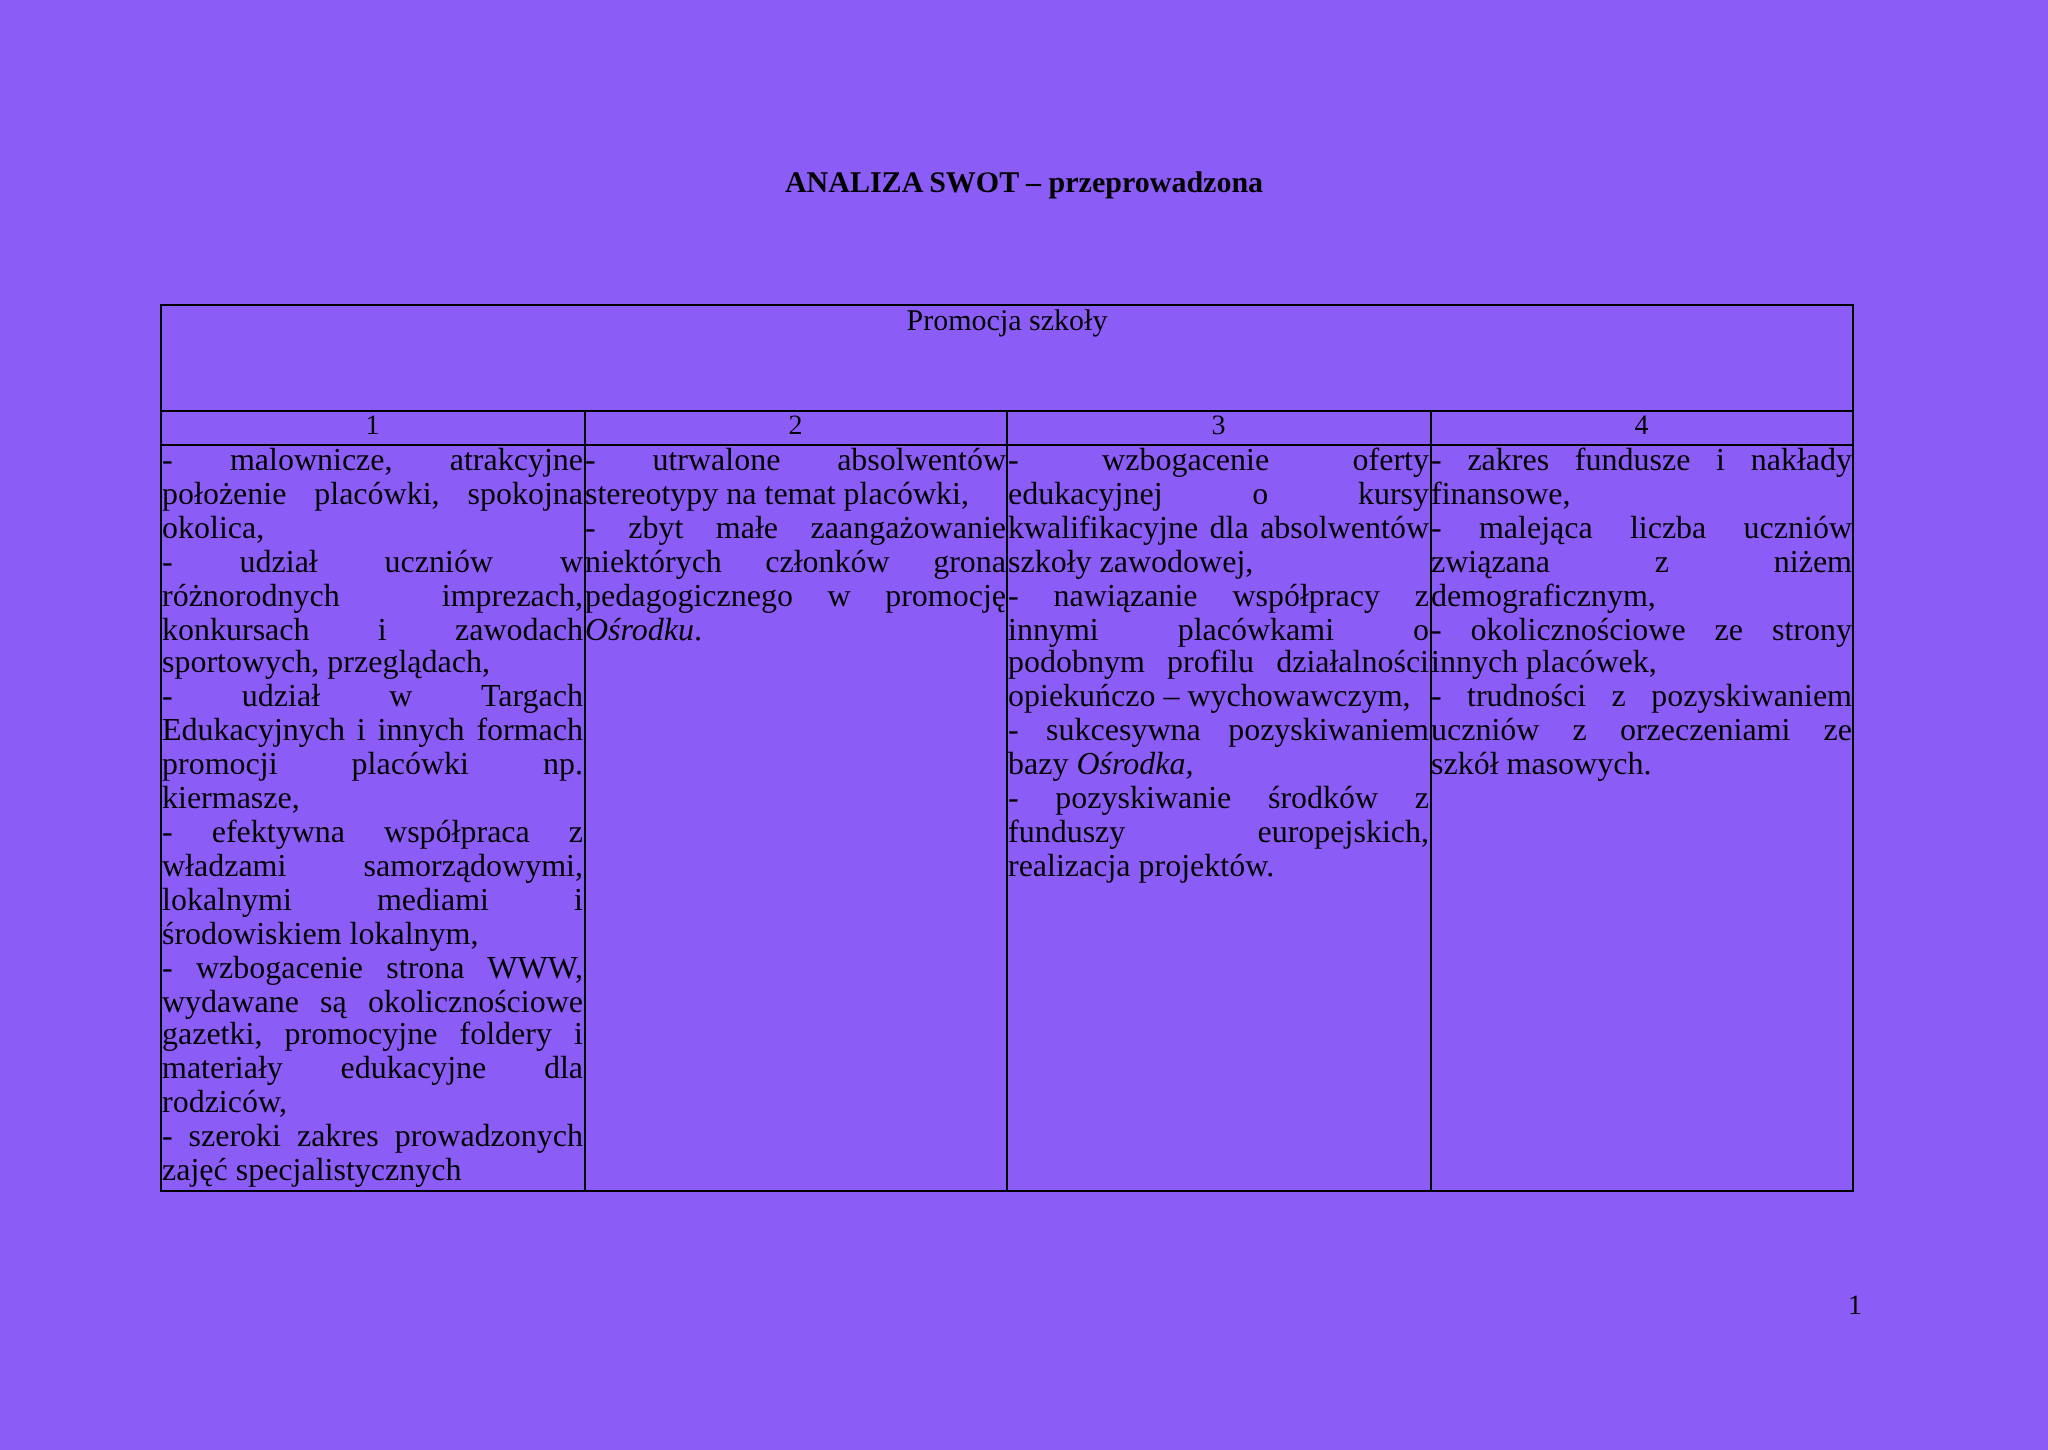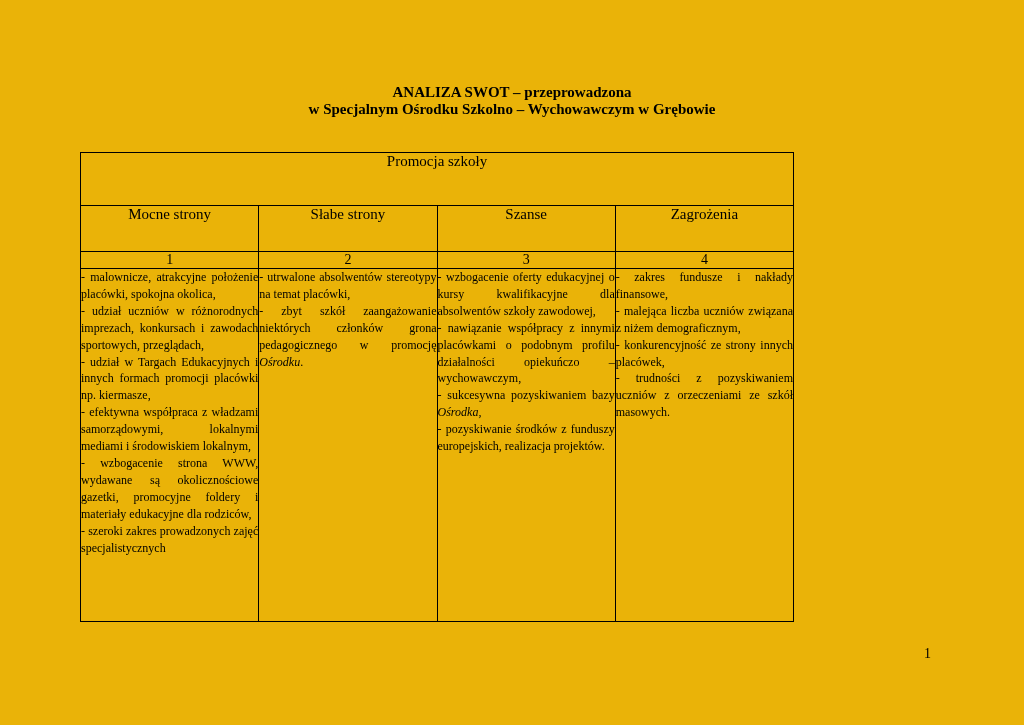--- a/index.html
+++ b/index.html
@@ -5,36 +5,36 @@
   html, body { margin: 0; padding: 0; }
   body {
     width: 1024px; height: 725px;
     background: #ffffff;
     font-family: "Liberation Serif", "DejaVu Serif", serif;
     color: #000000;
   }
   .page {
     position: relative;
     width: 1024px; height: 725px;
-    background: #eab308;
+    background: #8b5cf6;
     overflow: hidden;
   }
   .doc-title {
     position: absolute;
     top: 84px; left: 0; width: 100%;
     text-align: center;
     font-weight: bold;
     font-size: 15px;
     line-height: 17px;
     white-space: nowrap;
   }
   table.swot {
     position: absolute;
     left: 80px; top: 152px;
-    width: 714px;
+    width: 847px;
     border-collapse: collapse;
     table-layout: fixed;
   }
   table.swot td, table.swot th {
     border: 1.5px solid #000000;
     padding: 0;
     vertical-align: top;
     font-weight: normal;
   }
   td.table-title {
@@ -55,84 +55,77 @@
     height: 16px;
     text-align: center;
     vertical-align: middle;
     font-weight: bold;
     font-size: 14px;
     line-height: 16px;
   }
   td.content {
     height: 352px;
     padding: 1px 5px 0 5px;
-    font-size: 12px;
+    font-size: 16px;
     line-height: 16.9px;
   }
   .cell-item {
     margin: 0;
     text-align: justify;
   }
   .italic { font-style: italic; }
   .page-number {
     position: absolute;
     top: 646px; left: 924px;
     font-size: 14px;
   }
 </style>
 </head>
 <body>
 
 <div class="page">
 
   <div class="doc-title">
     <div>ANALIZA SWOT – przeprowadzona</div>
-    <div>w Specjalnym Ośrodku Szkolno – Wychowawczym w Grębowie</div>
   </div>
 
   <table class="swot">
     <tbody>
       <tr>
         <td class="table-title" colspan="4">Promocja szkoły</td>
-      </tr>
-      <tr>
-        <th class="col-header">Mocne strony</th>
-        <th class="col-header">Słabe strony</th>
-        <th class="col-header">Szanse</th>
-        <th class="col-header">Zagrożenia</th>
       </tr>
       <tr>
         <td class="col-num">1</td>
         <td class="col-num">2</td>
         <td class="col-num">3</td>
         <td class="col-num">4</td>
       </tr>
       <tr>
         <td class="content">
             <p class="cell-item"><span>- malownicze, atrakcyjne położenie placówki, spokojna okolica,</span></p>
             <p class="cell-item"><span>- udział uczniów w różnorodnych imprezach, konkursach i zawodach sportowych, przeglądach,</span></p>
             <p class="cell-item"><span>- udział w Targach Edukacyjnych i innych formach promocji placówki np. kiermasze,</span></p>
             <p class="cell-item"><span>- efektywna współpraca z władzami samorządowymi, lokalnymi mediami i środowiskiem lokalnym,</span></p>
             <p class="cell-item"><span>- wzbogacenie strona WWW, wydawane są okolicznościowe gazetki, promocyjne foldery i materiały edukacyjne dla rodziców,</span></p>
             <p class="cell-item"><span>- szeroki zakres prowadzonych zajęć specjalistycznych</span></p>
           </td>
         <td class="content">
             <p class="cell-item"><span>- utrwalone absolwentów stereotypy na temat placówki,</span></p>
-            <p class="cell-item"><span>- zbyt szkół zaangażowanie niektórych członków grona pedagogicznego w promocję </span><span class="italic">Ośrodku</span><span>.</span></p>
+            <p class="cell-item"><span>- zbyt małe zaangażowanie niektórych członków grona pedagogicznego w promocję </span><span class="italic">Ośrodku</span><span>.</span></p>
           </td>
         <td class="content">
             <p class="cell-item"><span>- wzbogacenie oferty edukacyjnej o kursy kwalifikacyjne dla absolwentów szkoły zawodowej,</span></p>
             <p class="cell-item"><span>- nawiązanie współpracy z innymi placówkami o podobnym profilu działalności opiekuńczo – wychowawczym,</span></p>
             <p class="cell-item"><span>- sukcesywna pozyskiwaniem bazy </span><span class="italic">Ośrodka,</span></p>
             <p class="cell-item"><span>- pozyskiwanie środków z funduszy europejskich, realizacja projektów.</span></p>
           </td>
         <td class="content">
             <p class="cell-item"><span>- zakres fundusze i nakłady finansowe,</span></p>
             <p class="cell-item"><span>- malejąca liczba uczniów związana z niżem demograficznym,</span></p>
-            <p class="cell-item"><span>- konkurencyjność ze strony innych placówek,</span></p>
+            <p class="cell-item"><span>- okolicznościowe ze strony innych placówek,</span></p>
             <p class="cell-item"><span>- trudności z pozyskiwaniem uczniów z orzeczeniami ze szkół masowych.</span></p>
           </td>
       </tr>
     </tbody>
   </table>
 
   <div class="page-number">1</div>
 
 </div>
 

